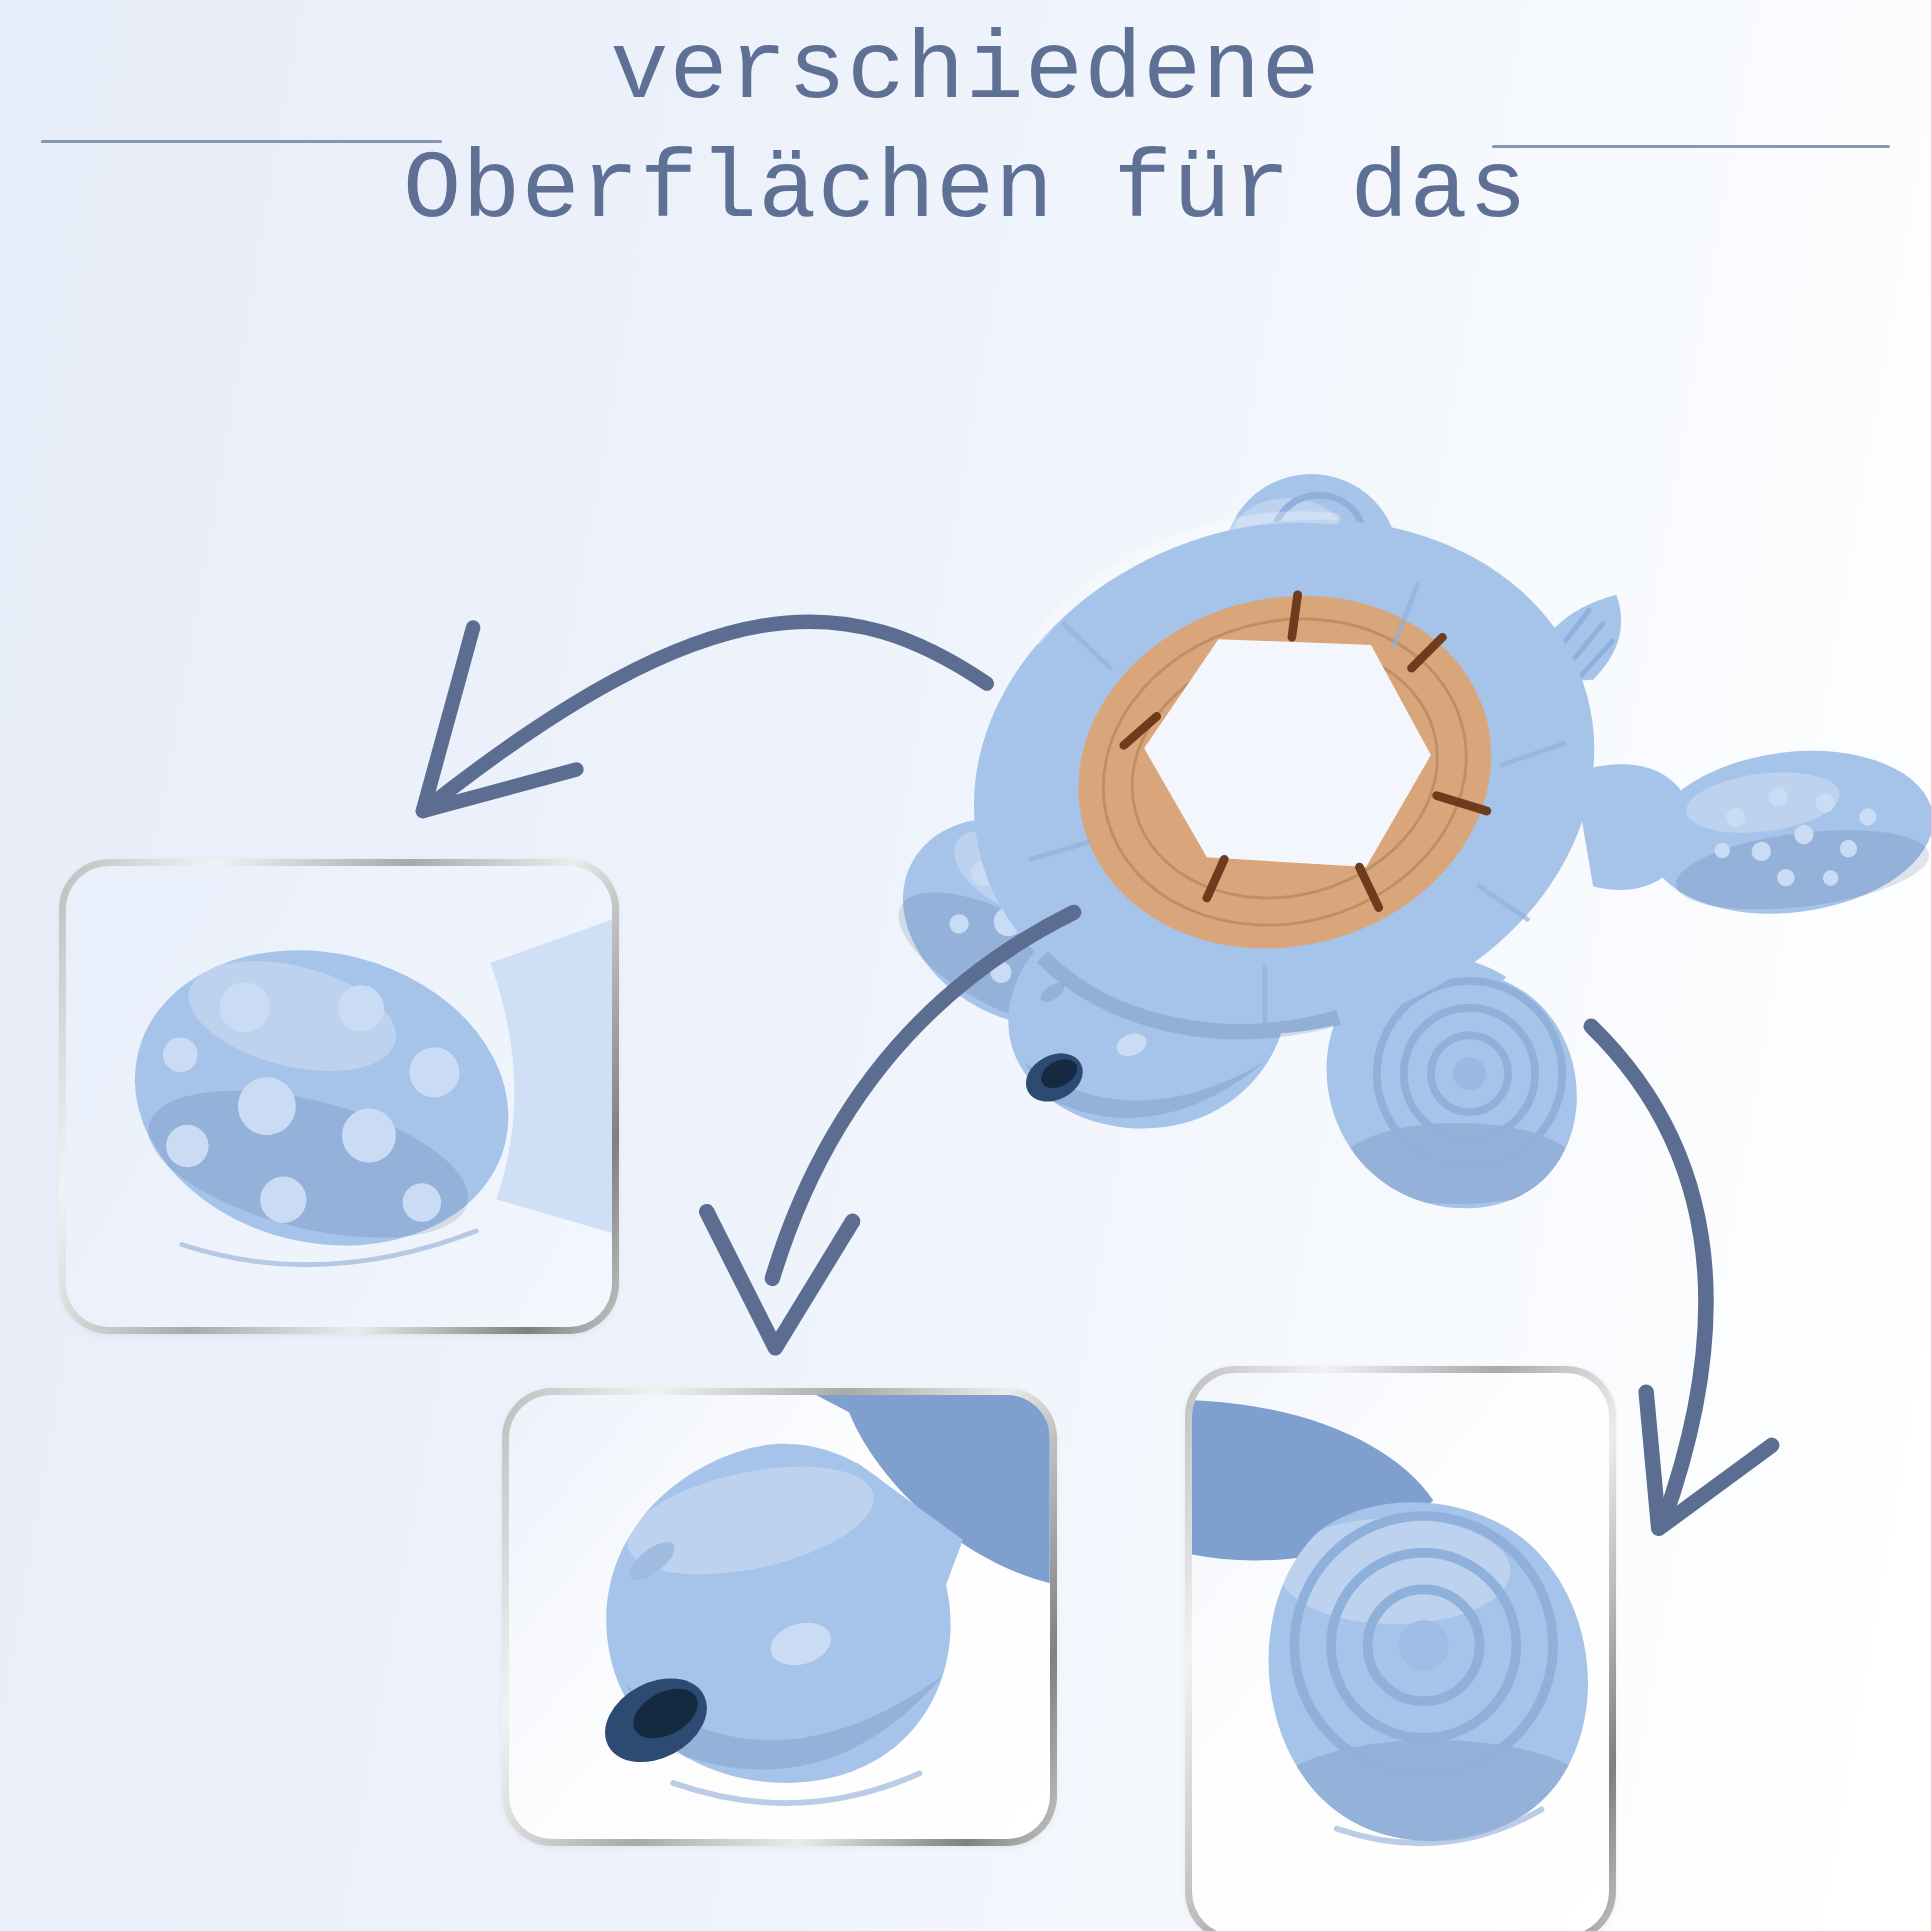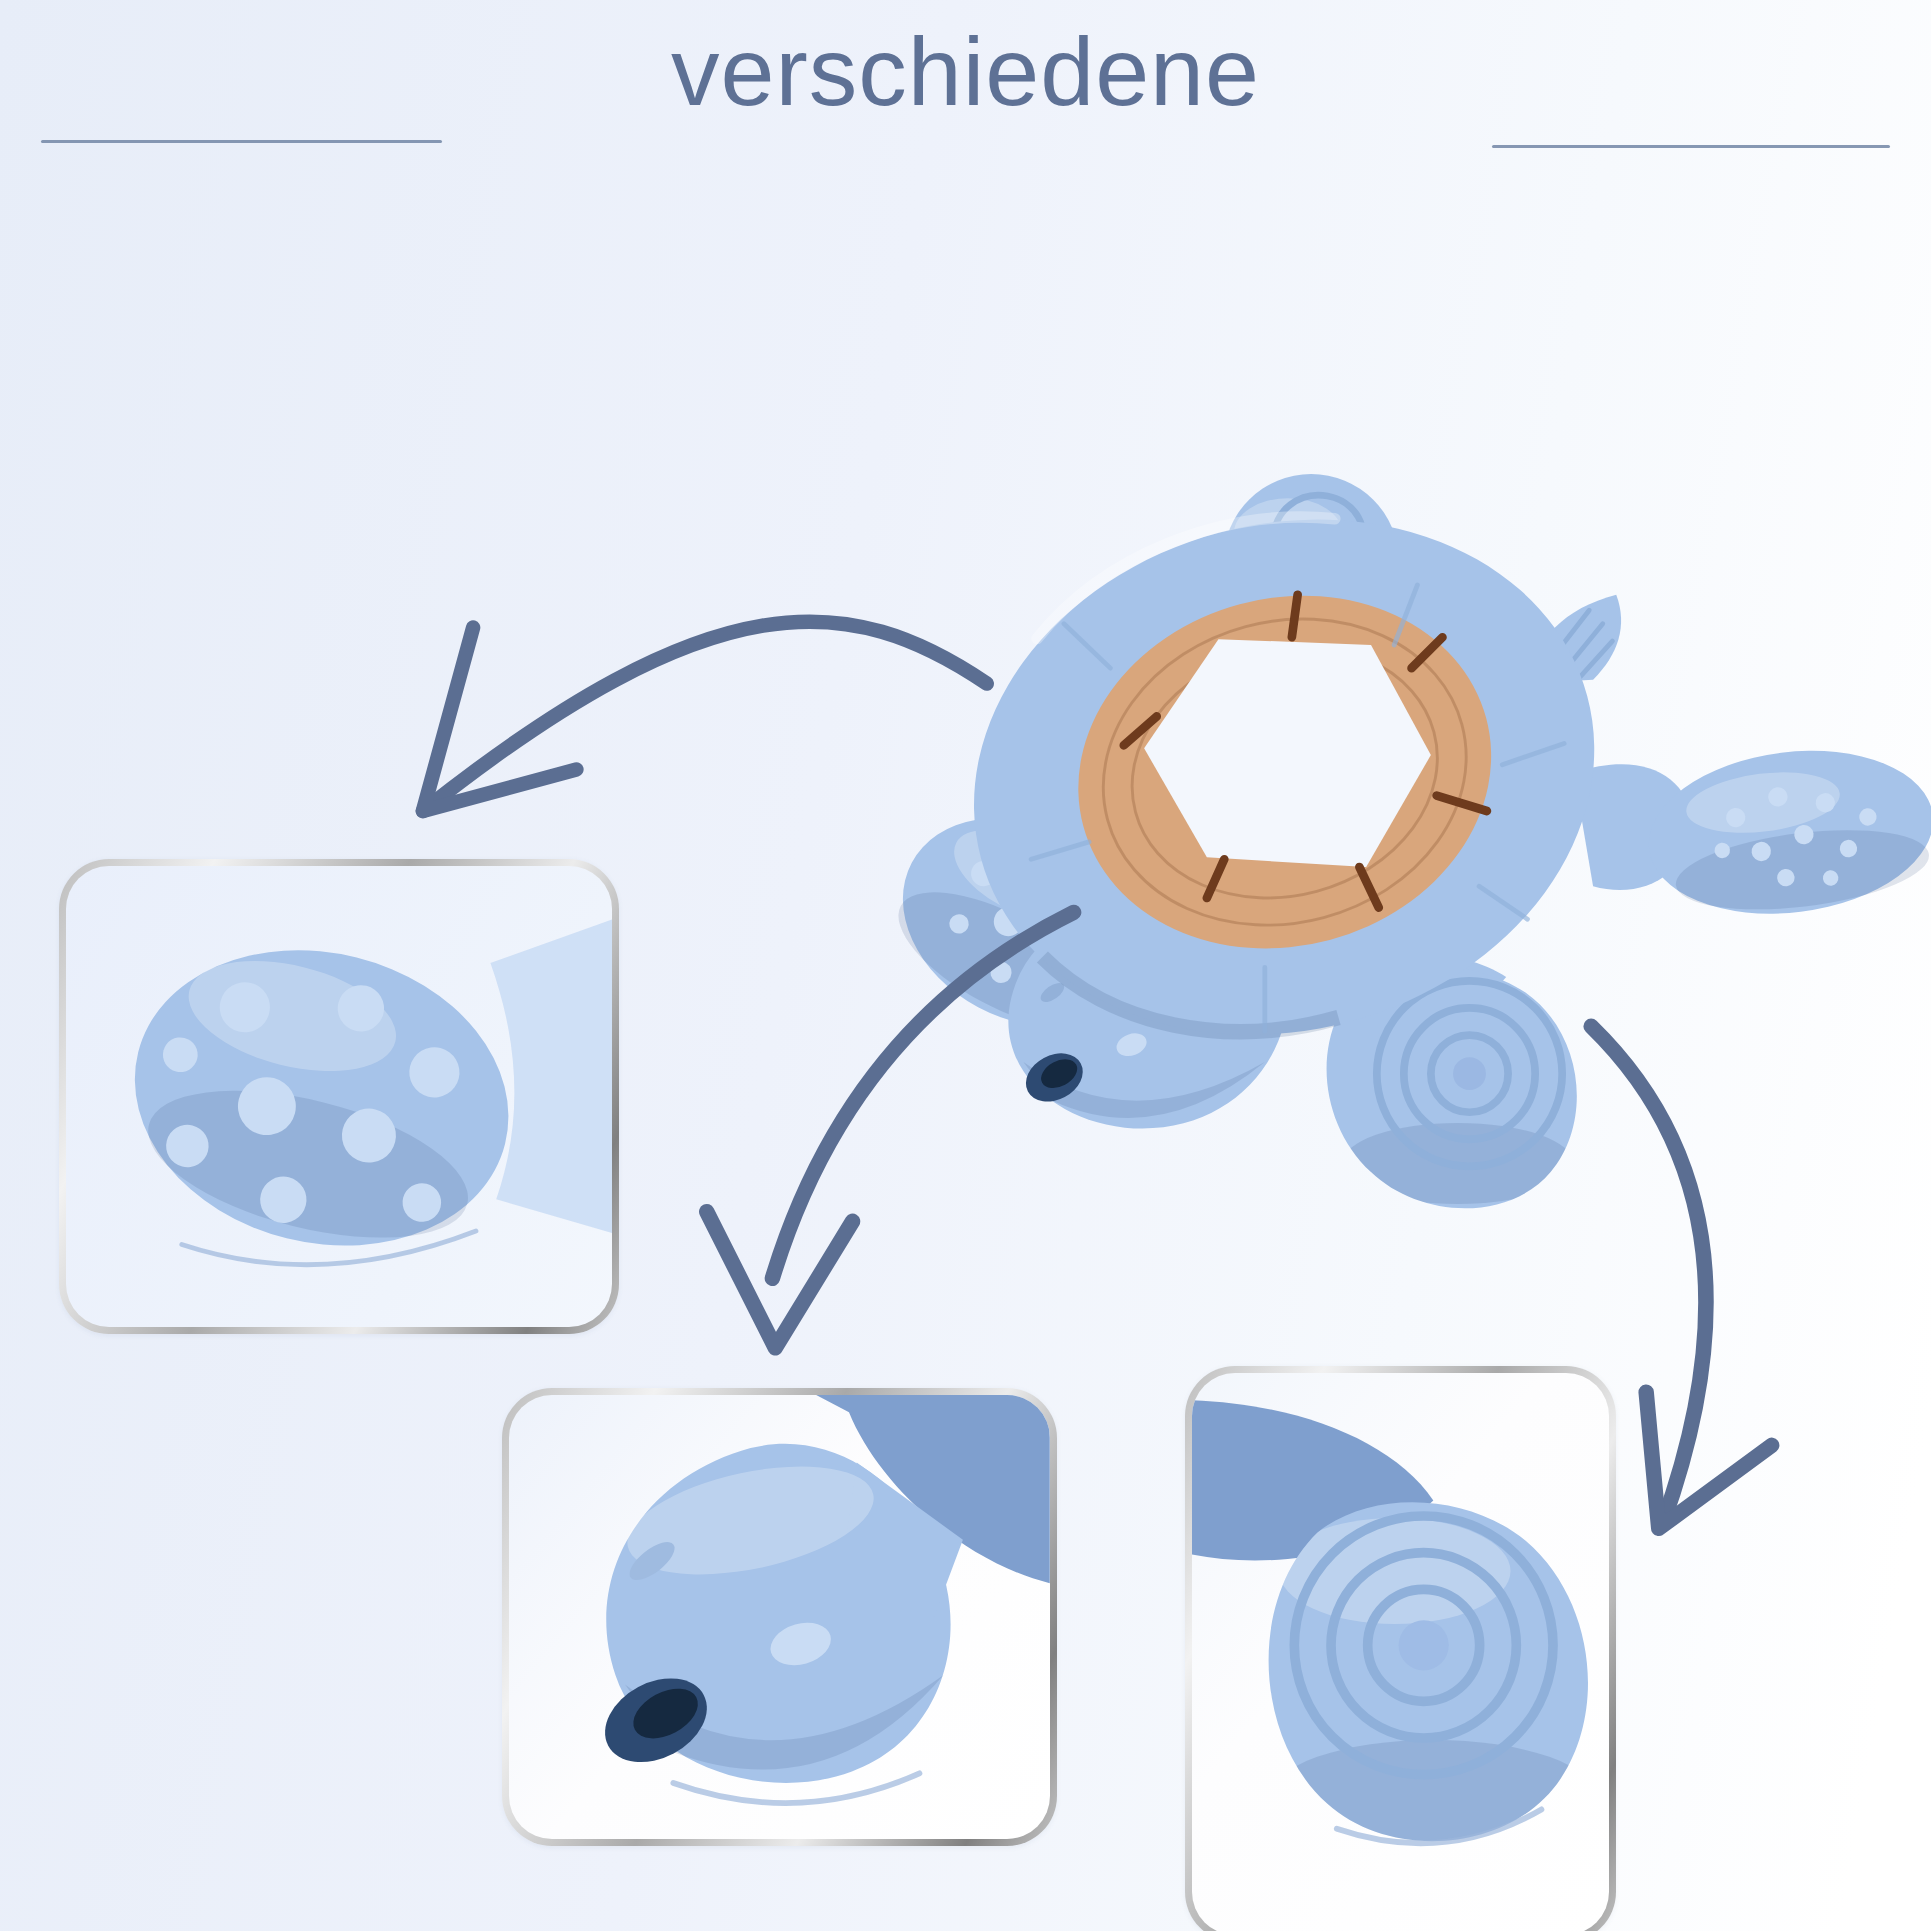--- a/index.html
+++ b/index.html
@@ -1,18 +1,18 @@
 <!DOCTYPE html>
 <html style="--c-bg_left: #e7edf8; --c-bg_mid: #eef2fb; --c-bg_right: #ffffff; --c-text: #5e7195; --c-rule: #7286a6; --c-arrow: #5b6e92; --c-silicone: #a6c3e9; --c-silicone_light: #c9dcf4; --c-silicone_groove: #8fb0da; --c-silicone_deep: #7f9fce; --c-hole_dark: #2d4a72; --c-hole_darker: #152940; --c-wood: #d9a67c; --c-wood_light: #e9c49c; --c-wood_groove: #6e3b1d; --c-metal_light: #f2f2f2; --c-metal_mid: #a9a9a9; --c-metal_dark: #808080; --c-box_white: #fdfdfe; --c-box_blue: #e9effb;"><head>
 <meta charset="utf-8">
 <style>
   html,body{margin:0;padding:0;}
   body{width:1931px;height:1931px;overflow:hidden;font-family:"Liberation Sans",sans-serif;}
   .page{position:relative;width:1931px;height:1931px;
-        background:linear-gradient(100deg,var(--c-bg_left) 0%,var(--c-bg_mid) 42%,#f6f9fd 72%,var(--c-bg_right) 96%);}
+        background:linear-gradient(100deg,var(--c-bg_left) 0%,var(--c-bg_mid) 42%,#f6f9fd 72%,var(--c-bg_right) 96%);font-family:Liberation Mono, monospace;}
   .title{position:absolute;top:11.6px;left:0;width:1931px;text-align:center;
          color:var(--c-text);font-size:97px;line-height:119px;font-weight:300;letter-spacing:1px;}
   .rule{position:absolute;height:2.9px;background:var(--c-rule);border-radius:1.9px;opacity:.85;}
   .rule-left{left:41px;top:140px;width:401px;}
   .rule-right{left:1492px;top:145px;width:398px;}
   .scene{position:absolute;left:0;top:0;width:1931px;height:1931px;display:block;}
 
   .callout{position:absolute;border-radius:50px;padding:6.8px;
            background:linear-gradient(115deg,#bdbdbd 0%,var(--c-metal_light) 20%,var(--c-metal_mid) 45%,#ececec 66%,var(--c-metal_dark) 88%,#c4c4c4 100%);
            box-shadow:0 1.9px 5.8px rgba(90,110,150,.08);}
@@ -41,20 +41,21 @@
   .hole2{fill:var(--c-hole_darker);}
   .shadeline{stroke:#9cb6dc;fill:none;stroke-linecap:round;opacity:.7;}
 </style>
 </head>
 <body>
 
 <div class="page">
 
   <div class="title">
     <div>verschiedene</div>
+    <div>Oberflächen für das</div>
   </div>
   <div class="rule rule-left"></div>
   <div class="rule rule-right"></div>
 
   <svg class="scene" viewBox="0 0 2000 2000">
 
     <g>
 
       <g>
         <path class="sil" d="M 1290 660 C 1288 595 1330 560 1362 560 C 1400 560 1432 600 1430 662 L 1424 710 L 1298 710 Z"></path>

